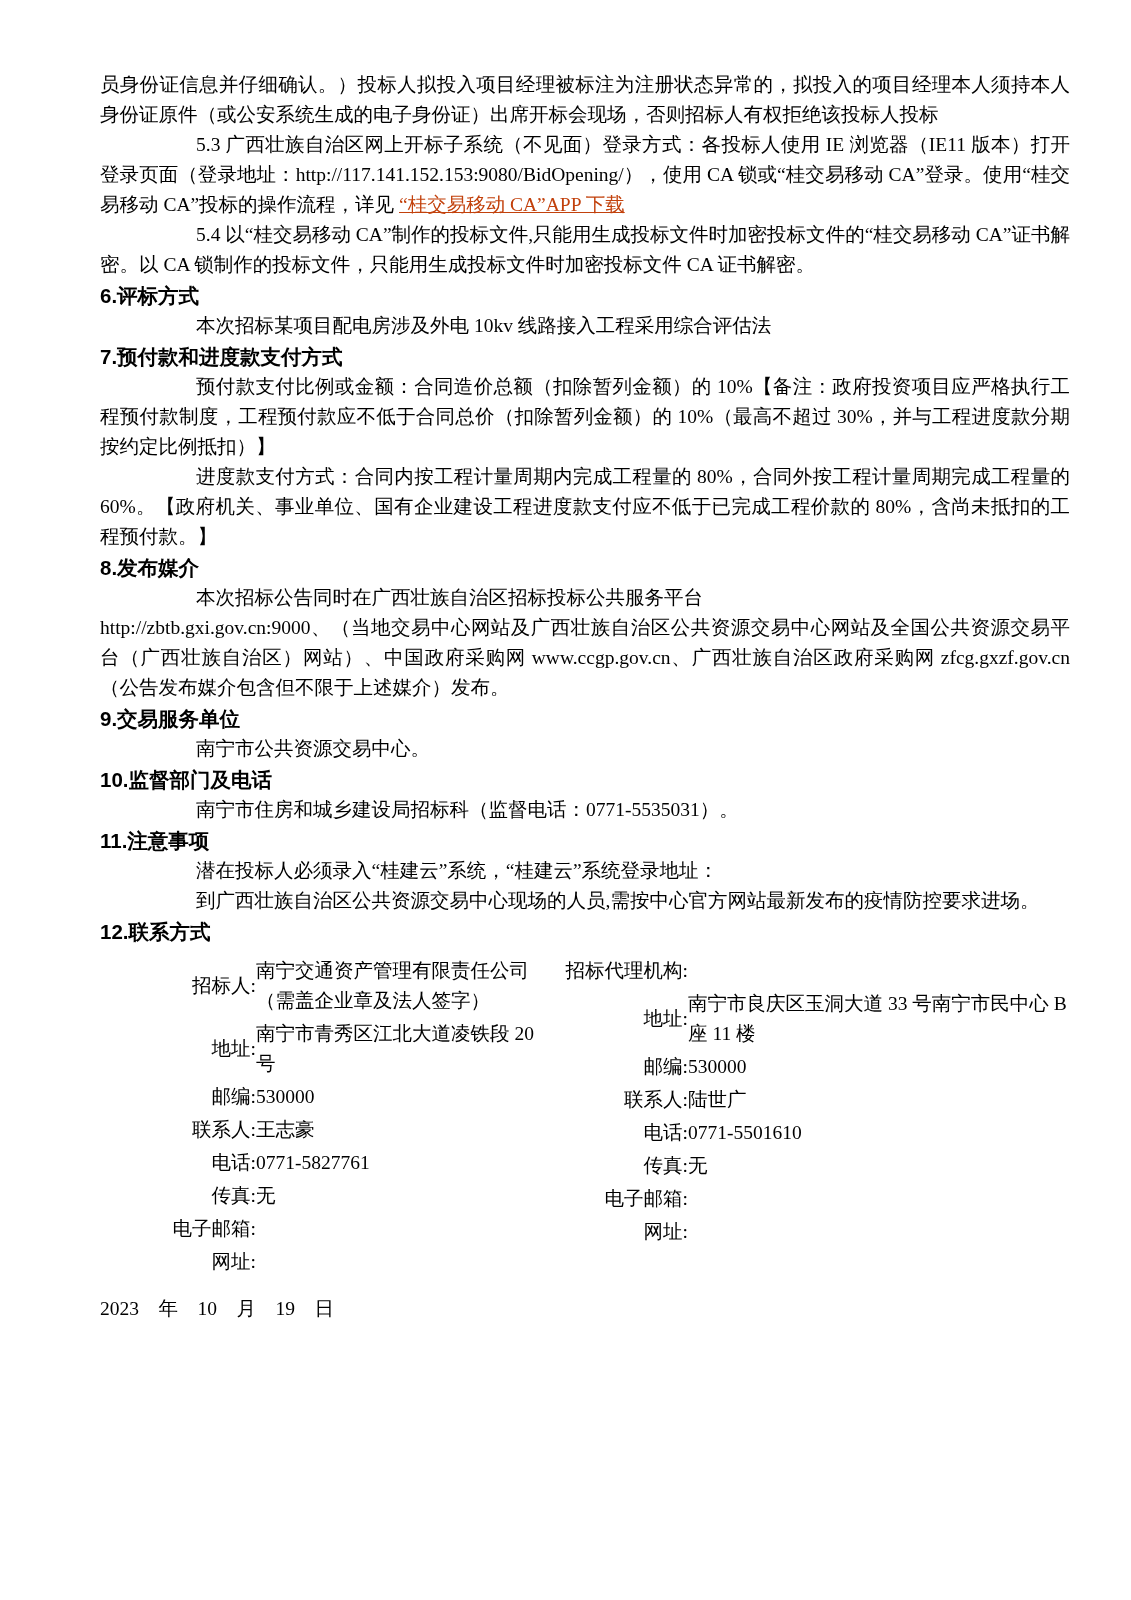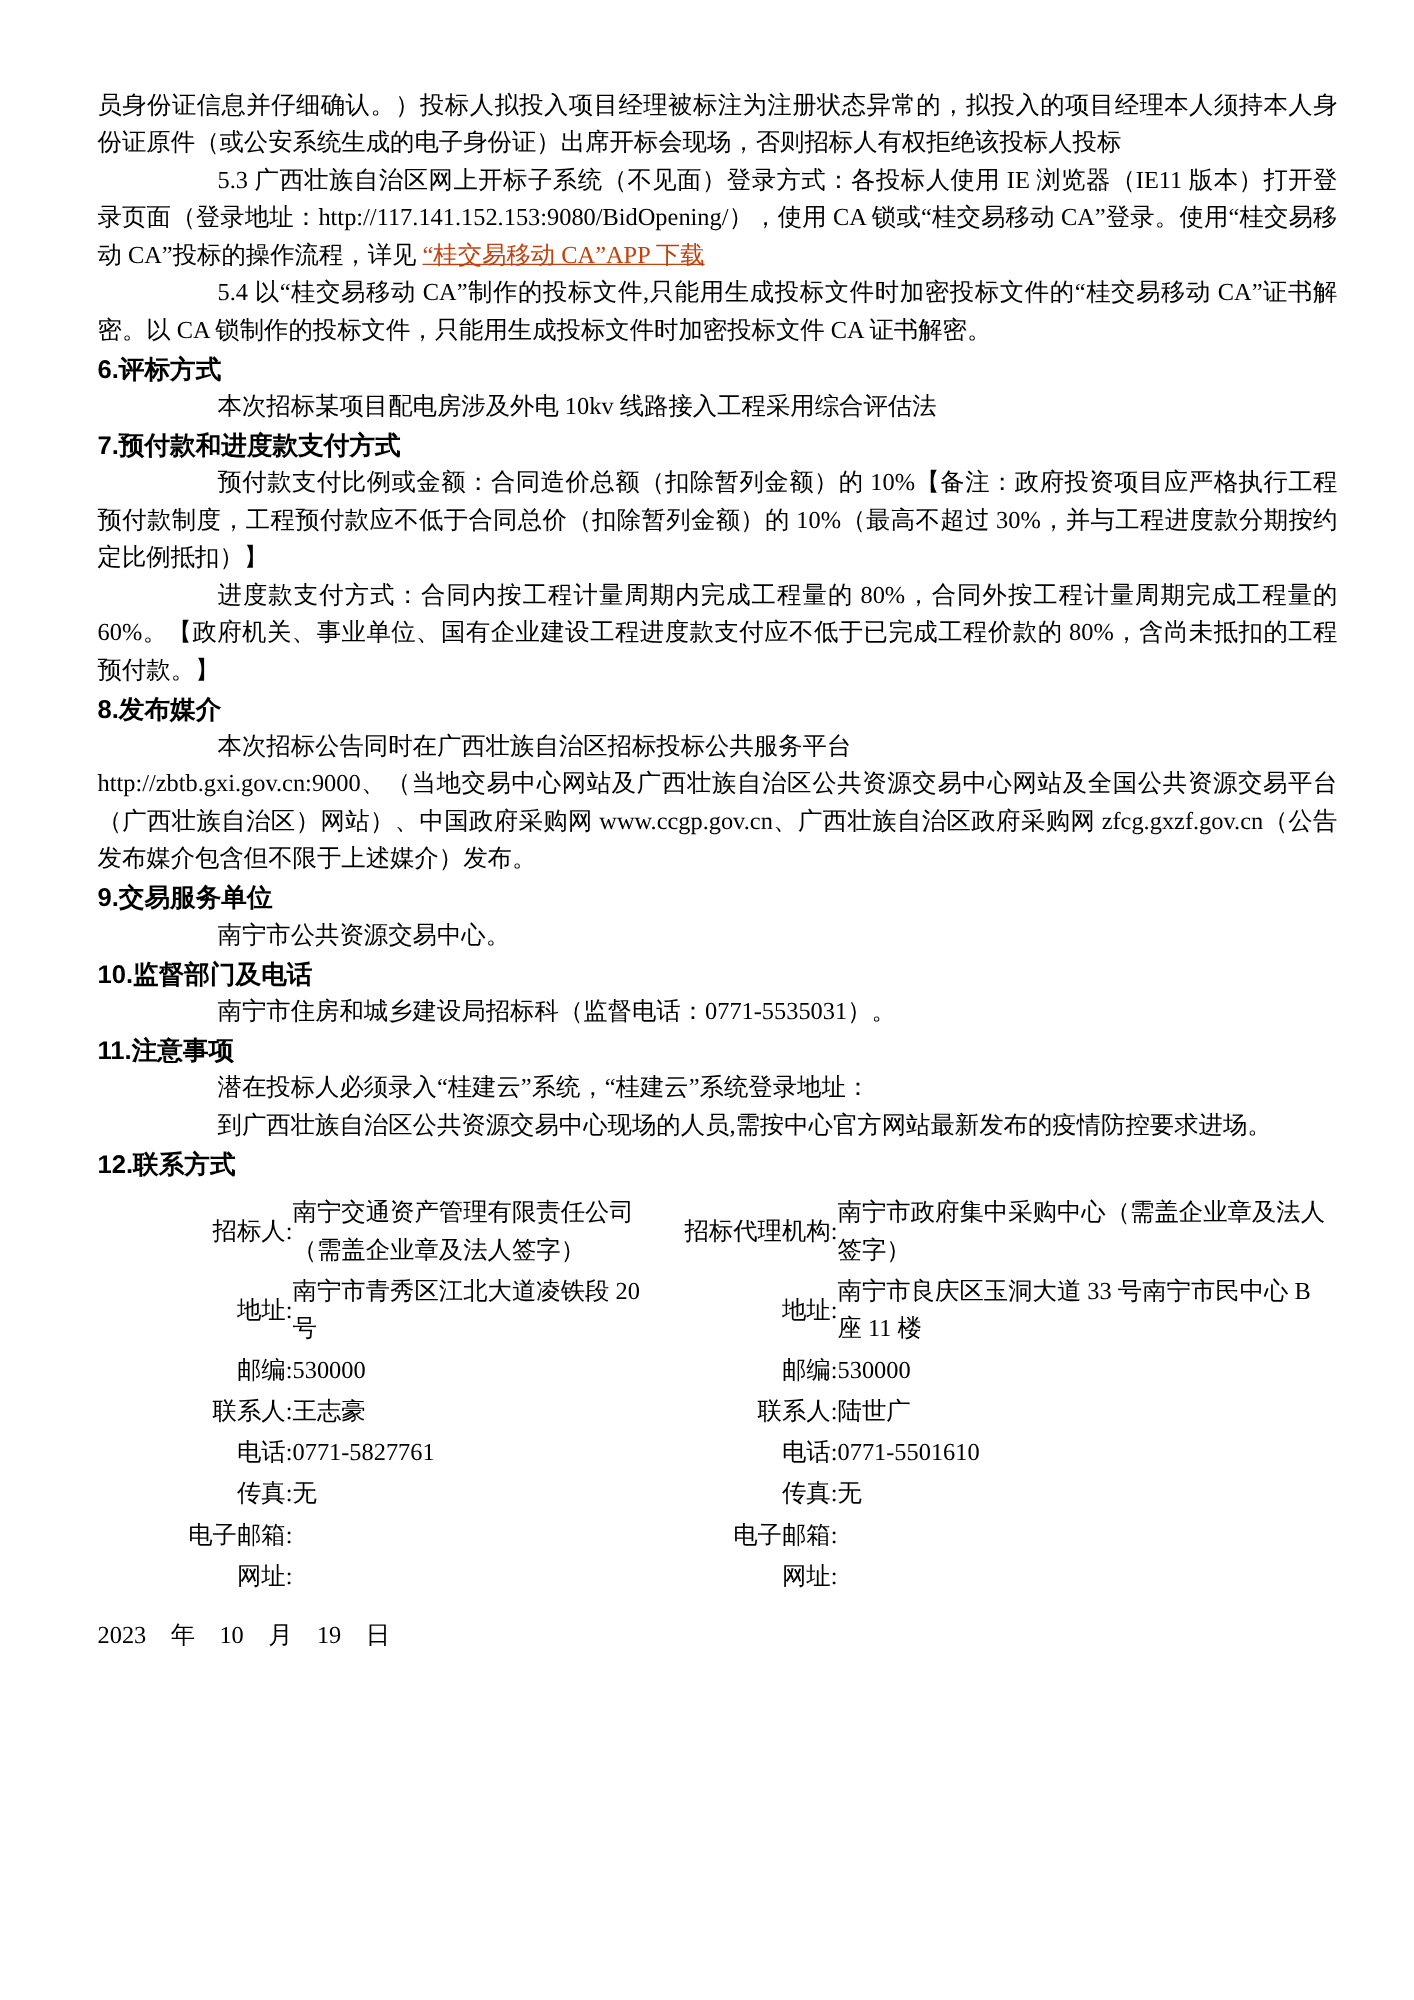--- a/index.html
+++ b/index.html
@@ -4,21 +4,21 @@
 <title>招标公告</title>
 <style>
   html, body { margin: 0; padding: 0; background: #ffffff; }
   .page {
     position: relative;
     width: 1131px;
     height: 1600px;
     margin: 0 auto;
     background: #ffffff;
     box-sizing: border-box;
-    padding: 70px 61px 0 78px;
+    padding: 70px 61px 0 100px;
     color: #000000;
     font-family: "Liberation Serif", "DejaVu Serif", serif;
     font-size: 19.5px;
     line-height: 30px;
     text-align: justify;
   }
   p.para { margin: 0; }
   p.indent { text-indent: 96px; }
   h2.sec {
     margin: 0;
@@ -117,21 +117,20 @@
           <span class="cvalue"></span>
         </div>
         <div class="crow">
           <span class="clabel">网址:</span>
           <span class="cvalue"></span>
         </div>
       </div>
       <div class="col col-right">
         <div class="crow">
           <span class="clabel">招标代理机构:</span>
-          <span class="cvalue">南宁市政府集中采购中心（需盖企业章及法人签字）</span>
         </div>
         <div class="crow">
           <span class="clabel">地址:</span>
           <span class="cvalue">南宁市良庆区玉洞大道 33 号南宁市民中心 B 座 11 楼</span>
         </div>
         <div class="crow">
           <span class="clabel">邮编:</span>
           <span class="cvalue">530000</span>
         </div>
         <div class="crow">

